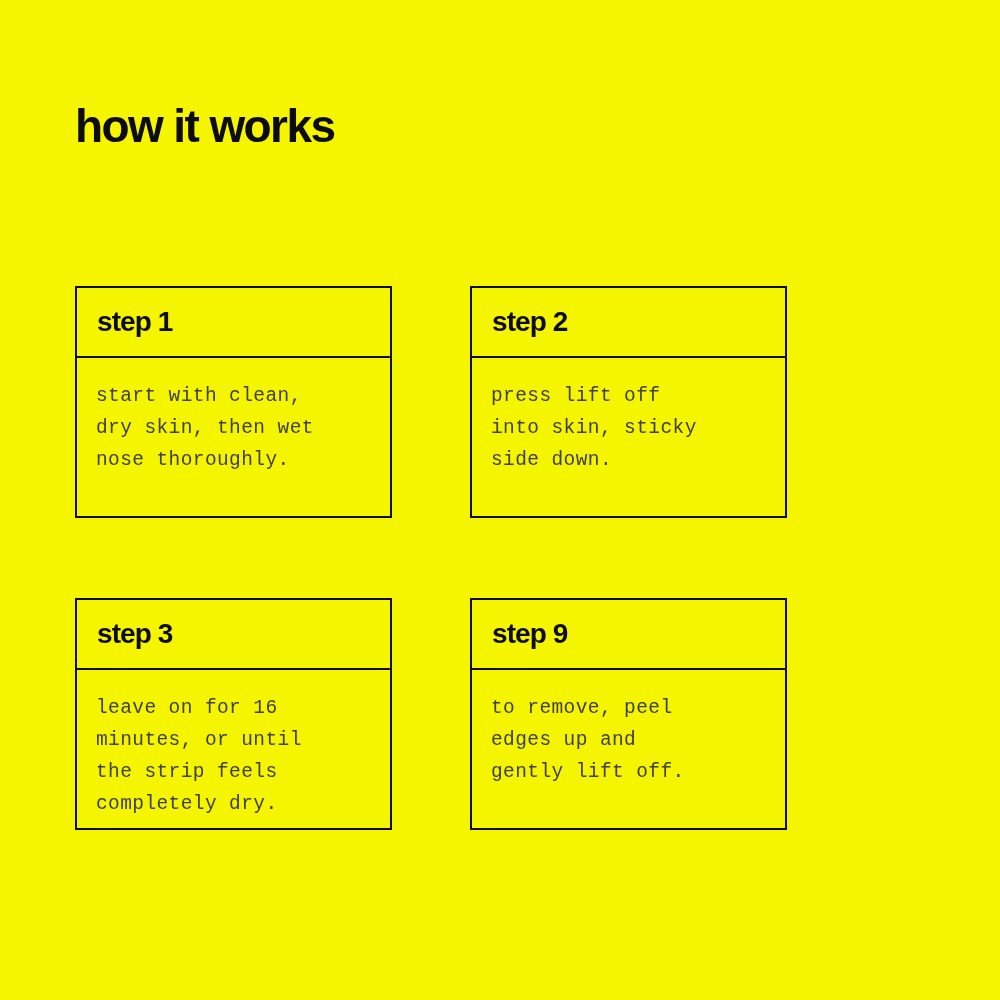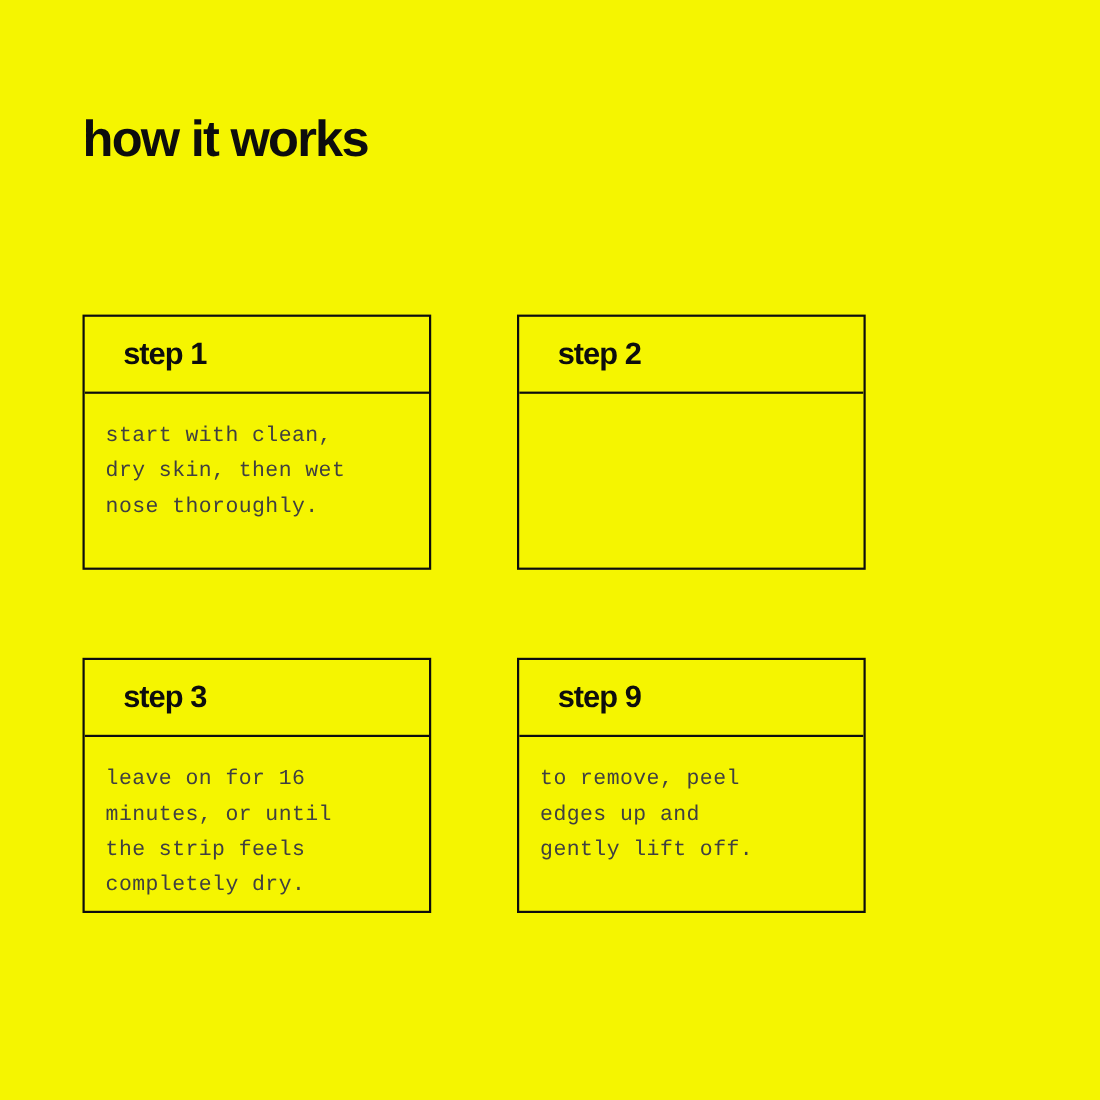--- a/index.html
+++ b/index.html
@@ -60,21 +60,21 @@
     overflow: hidden;
   }
 
   .step-card-header {
     box-sizing: border-box;
     height: 70px;
     flex: 0 0 70px;
     border-bottom: 2px solid #0d0d0d;
     display: flex;
     align-items: center;
-    padding: 0 0 0 35px;
+    padding: 0 0 0 20px;
   }
 
   .step-card-title {
     font-family: "Liberation Sans", sans-serif;
     font-size: 28px;
     font-weight: 700;
     letter-spacing: -0.9px;
     color: #0d0d0d;
     line-height: 30px;
     white-space: nowrap;
@@ -113,20 +113,25 @@
         <p class="step-card-text">start with clean,
 dry skin, then wet
 nose thoroughly.</p>
       </div>
     </div>
 
     <div class="step-card">
       <div class="step-card-header">
         <span class="step-card-title">step 2</span>
       </div>
+      <div class="step-card-body">
+        <p class="step-card-text">press lift off
+into skin, sticky
+side down.</p>
+      </div>
     </div>
 
     <div class="step-card">
       <div class="step-card-header">
         <span class="step-card-title">step 3</span>
       </div>
       <div class="step-card-body">
         <p class="step-card-text">leave on for 16
 minutes, or until
 the strip feels

